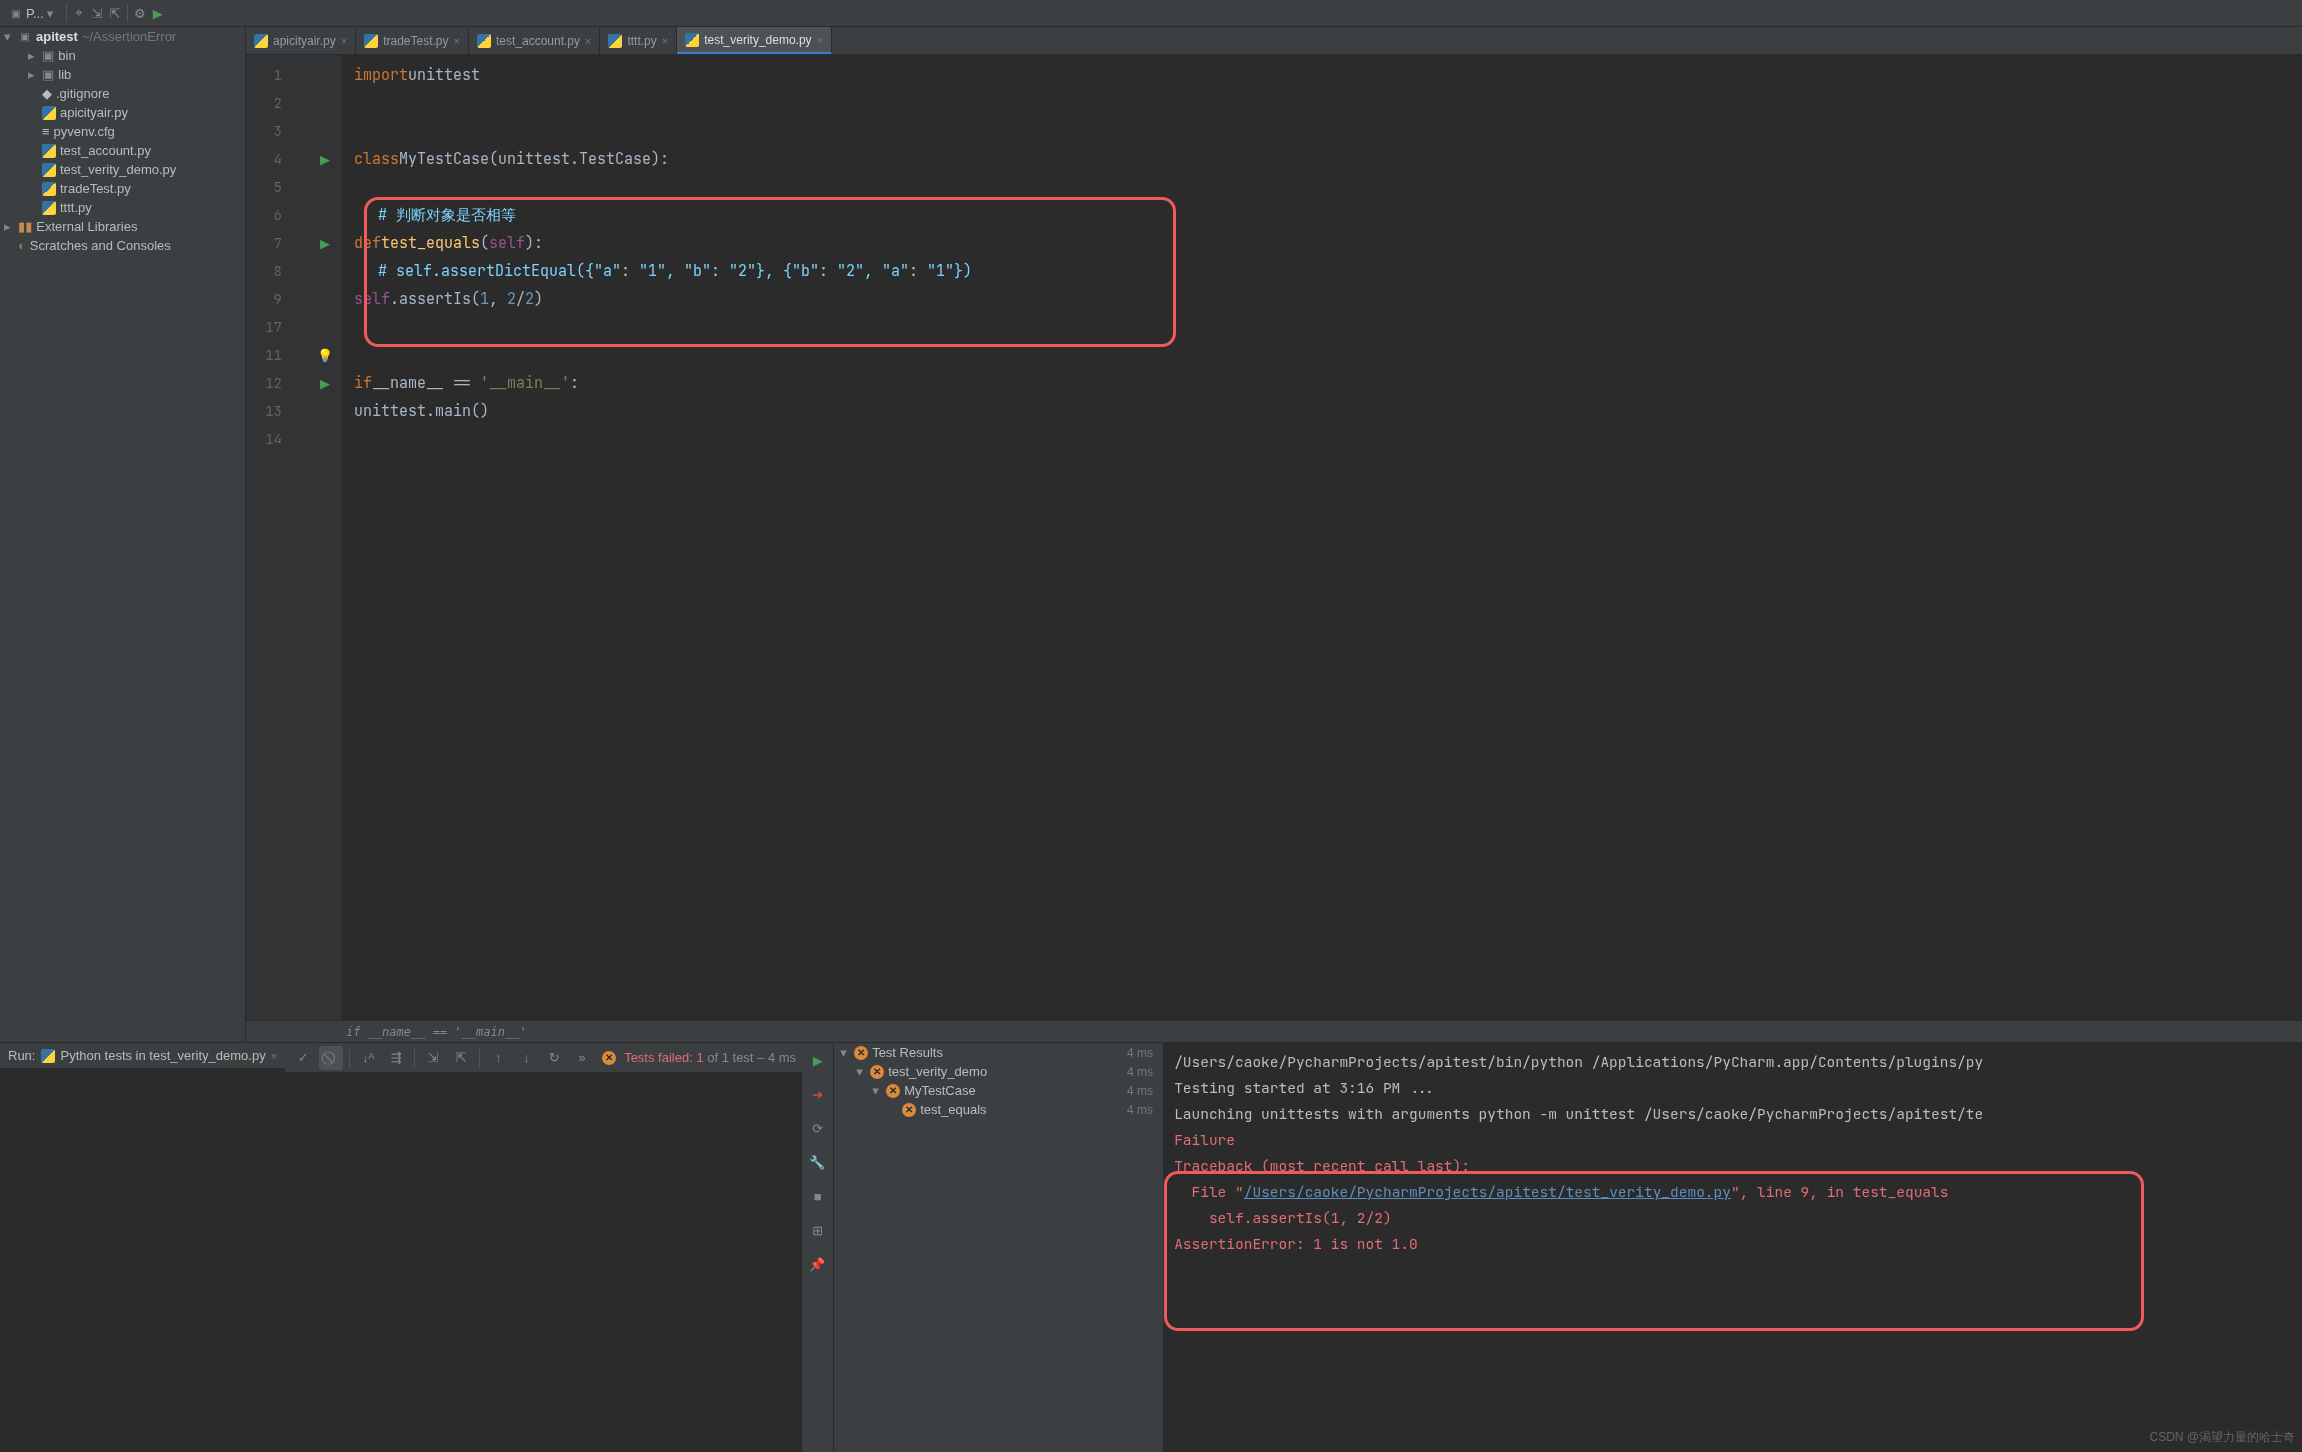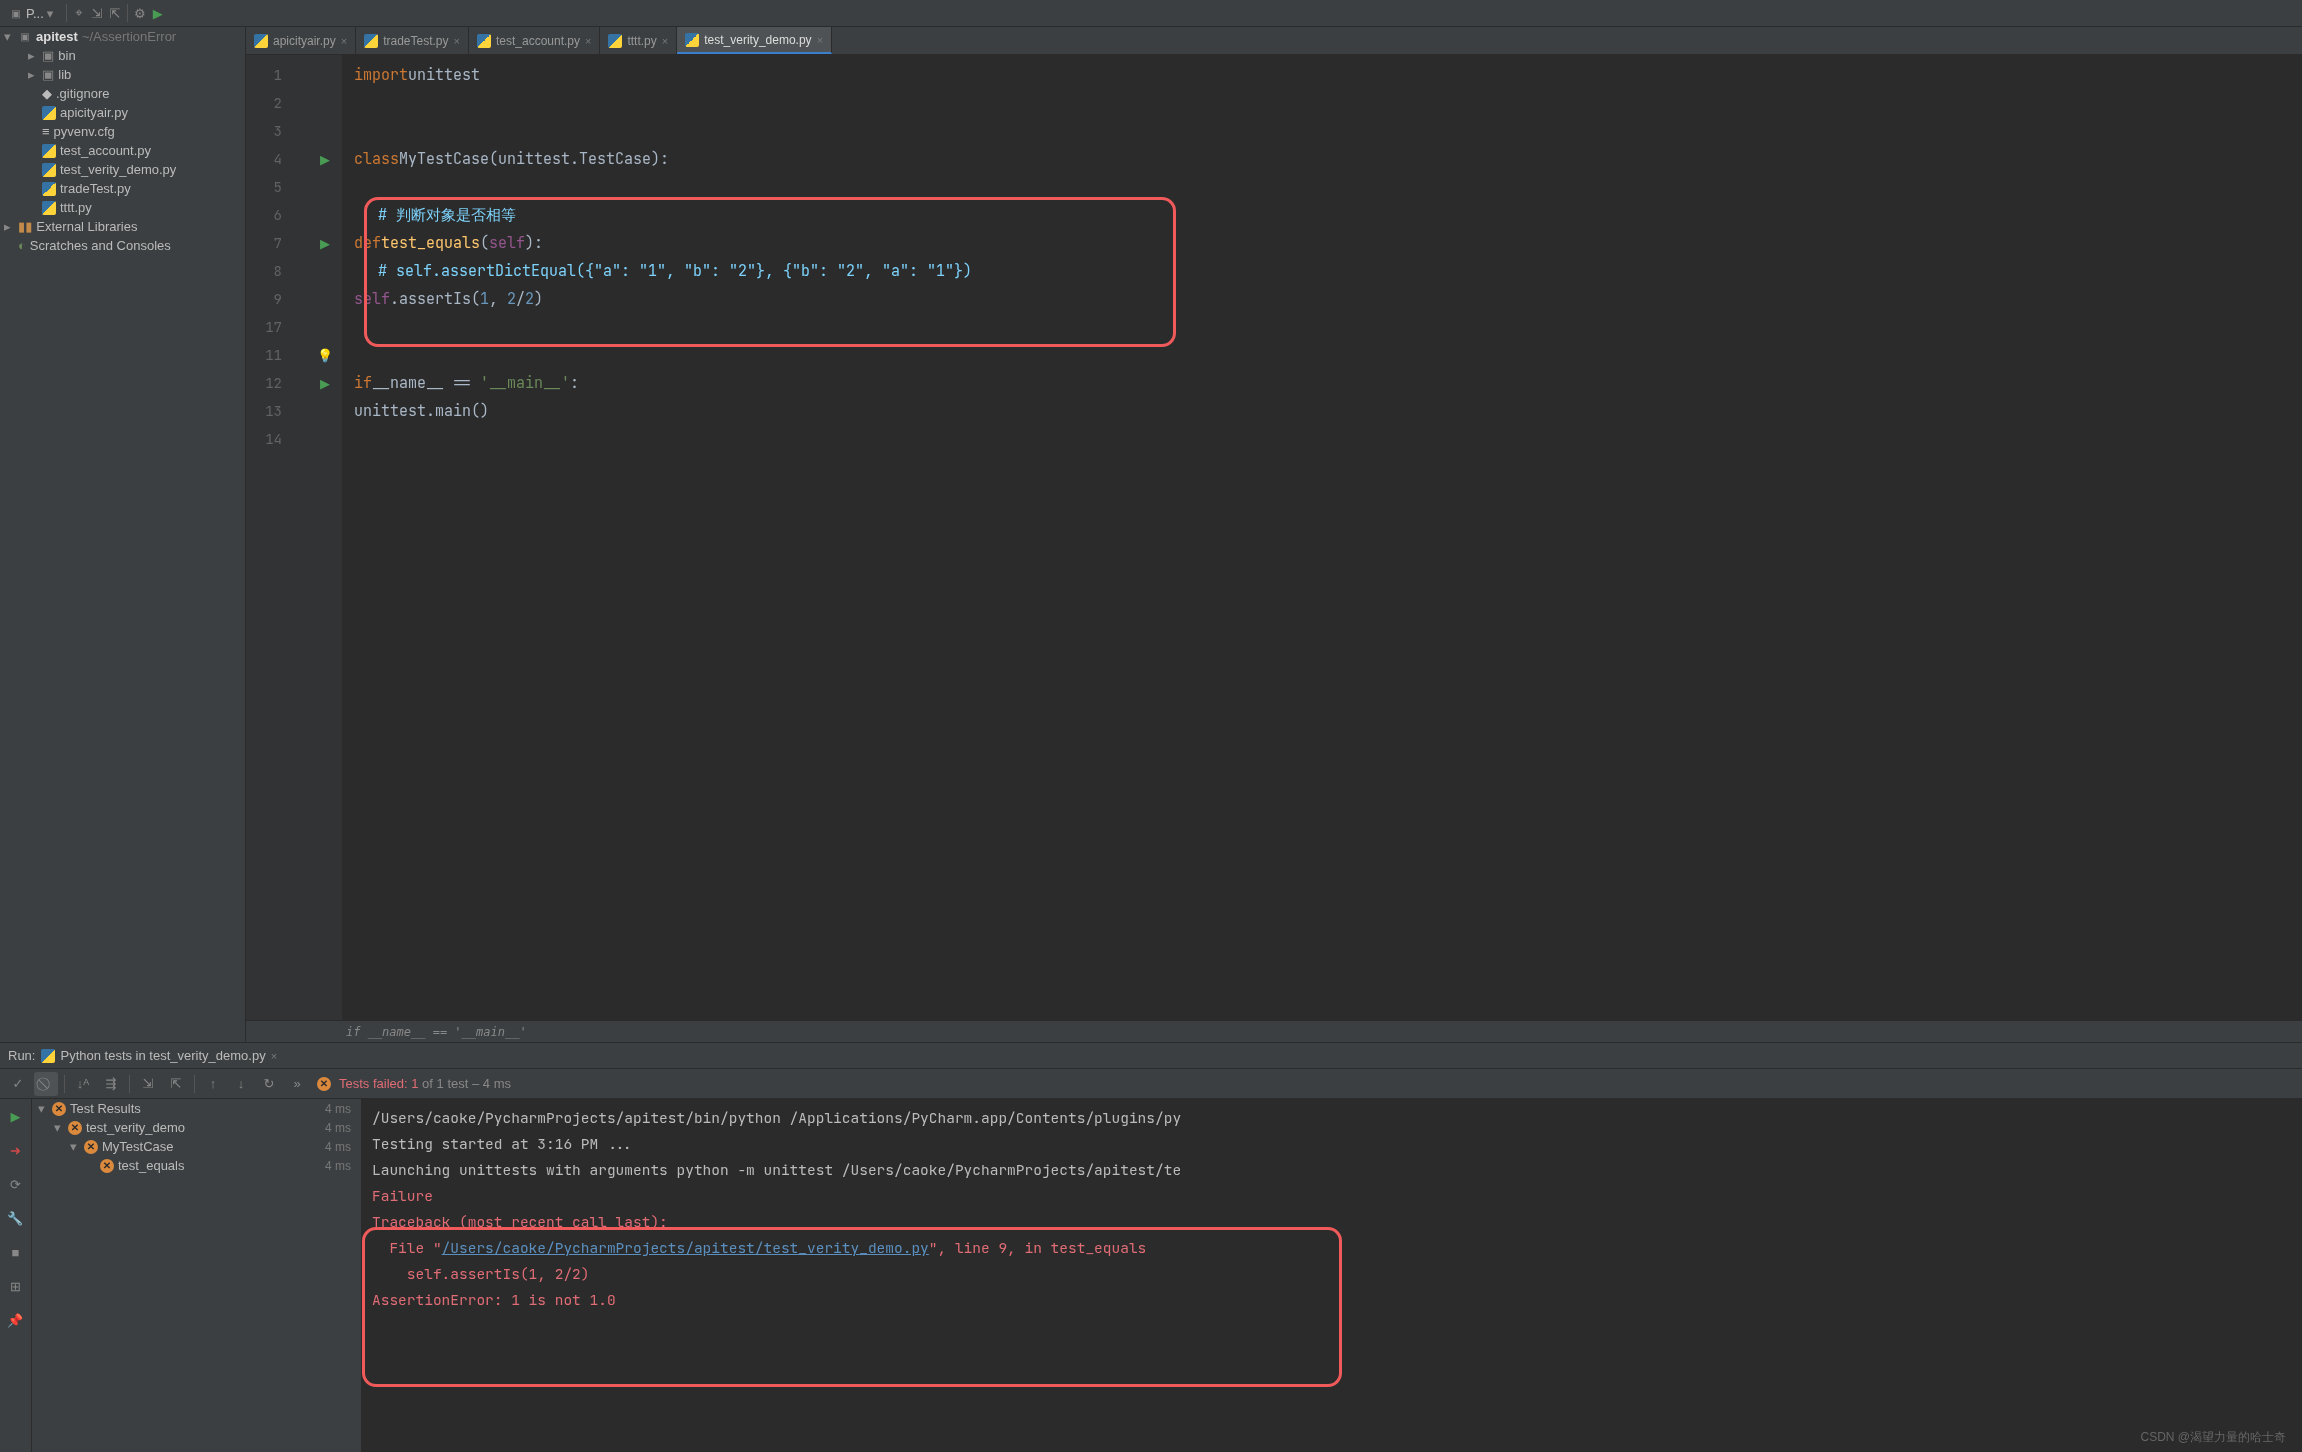--- a/index.html
+++ b/index.html
@@ -45,21 +45,21 @@
 .cls { color:#a9b7c6; }
 .str { color:#6a8759; }
 .cmt { color:#7dd3fc;margin-left:24px; }
 .num { color:#6897bb; }
 .self { color:#94558d; }
 .txt { color:#a9b7c6; }
 .redbox { position:absolute; border:3px solid #f05a5a; border-radius:14px; pointer-events:none; }
 .breadcrumb { height:22px; background:#3c3f41; border-top:1px solid #2b2b2b; display:flex; align-items:center; padding-left:100px; font-family:Menlo,monospace; font-size:12px; color:#888;font-style:italic; }
 
 
-.bottom { height:410px; display:flex; flex-direction:column; border-top:1px solid #2b2b2b; background:#2b2b2b; }
+.bottom { height:410px; display:flex; border-top:1px solid #2b2b2b; background:#2b2b2b; }
 .run-header { height:26px; background:#3c3f41; display:flex; align-items:center; padding:0 8px; gap:6px; border-bottom:1px solid #2b2b2b; }
 .run-header .tab-like { display:flex; align-items:center; gap:5px; color:#bbb; }
 
 .run-toolbar { height:30px; background:#3c3f41; display:flex; align-items:center; padding:0 6px; gap:4px; border-bottom:1px solid #2b2b2b; }
 .rtb-btn { width:24px; height:24px; display:flex; align-items:center; justify-content:center; color:#888; cursor:pointer; }
 .fail-text { color:#e06c75; }
 .dim { color:#888; }
 
 .run-body { flex:1; display:flex; min-height:0; }
 .run-sidebar { width:32px; background:#3c3f41; border-right:1px solid #2b2b2b; display:flex; flex-direction:column; align-items:center; padding-top:4px; gap:8px; }
@@ -70,21 +70,21 @@
 .res-row { display:flex; align-items:center; justify-content:space-between; padding:2px 10px 2px 6px; cursor:pointer; }
 .res-left { display:flex; align-items:center; gap:4px; }
 .err-circ { width:14px; height:14px; border-radius:50%; background:#db8a3d; color:#2b2b2b; display:flex; align-items:center; justify-content:center; font-size:10px; font-weight:bold; }
 .res-time { color:#777; font-size:12px; }
 
 .console { flex:1; overflow:auto; padding:6px 10px 60px; font-family:"JetBrains Mono",Menlo,monospace; font-size:14.5px; color:#bbb; position:relative; }
 .console .err { color:#e06c75; }
 .console .lnk { color:#5b8fbf; text-decoration:underline; }
 .console-line { white-space:pre; line-height:26px; }
 
-.watermark { position:fixed; right:16px; bottom:6px; font-size:12px; color:#666; }
+.watermark { position:fixed; right:7px; bottom:6px; font-size:12px; color:#666; }
 </style>
 </head>
 <body>
 
 <div class="app">
 
   <div class="toolbar">
     <div class="toolbar-item">
       <span class="icon-sq i-folder">▣</span>
       <span>P...</span>

